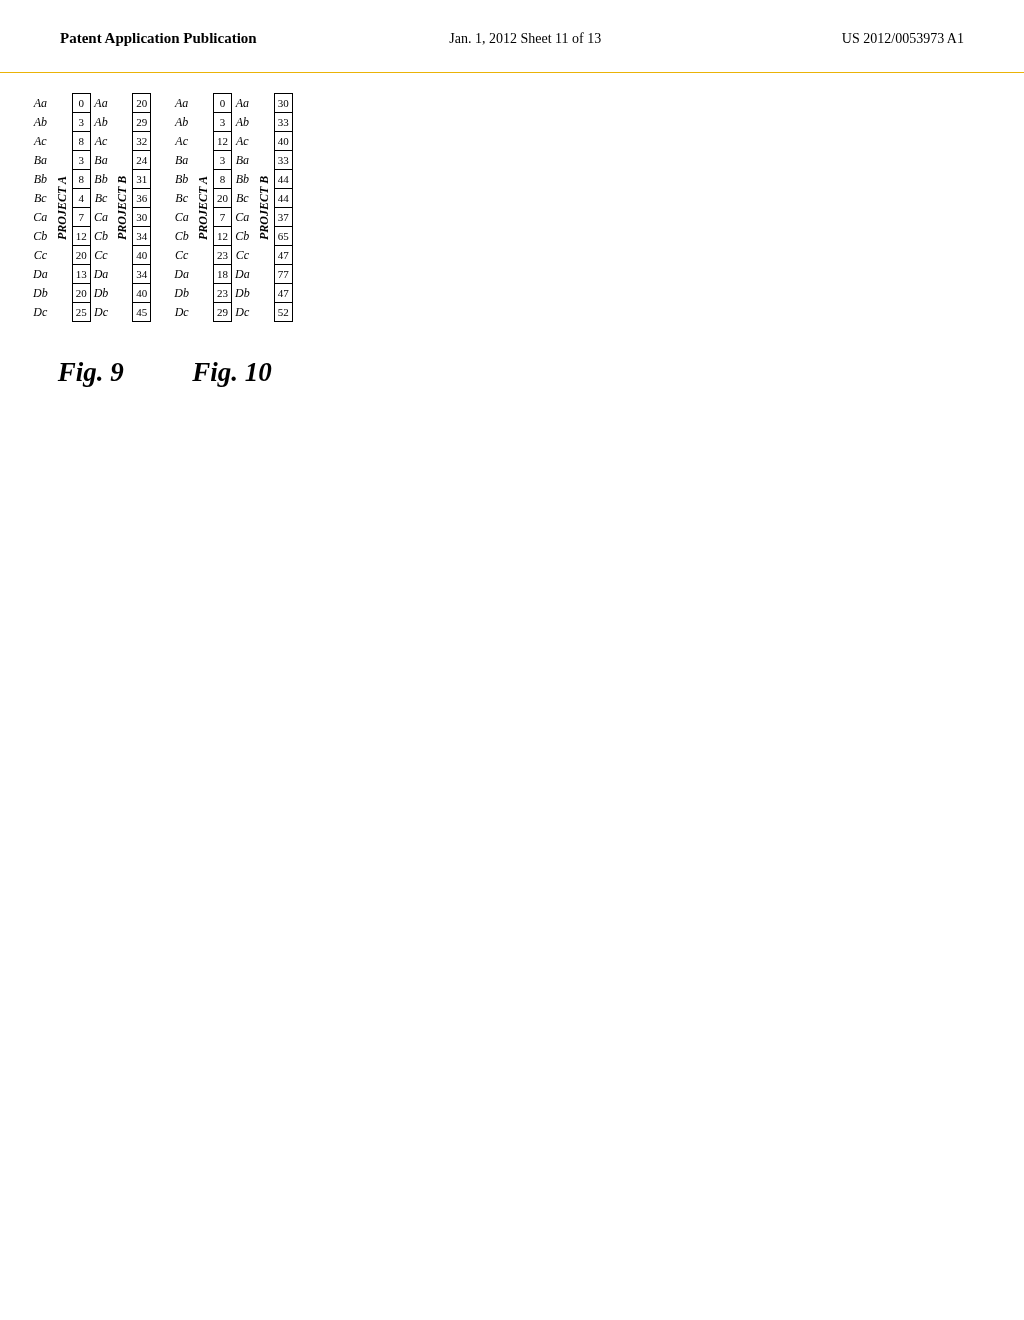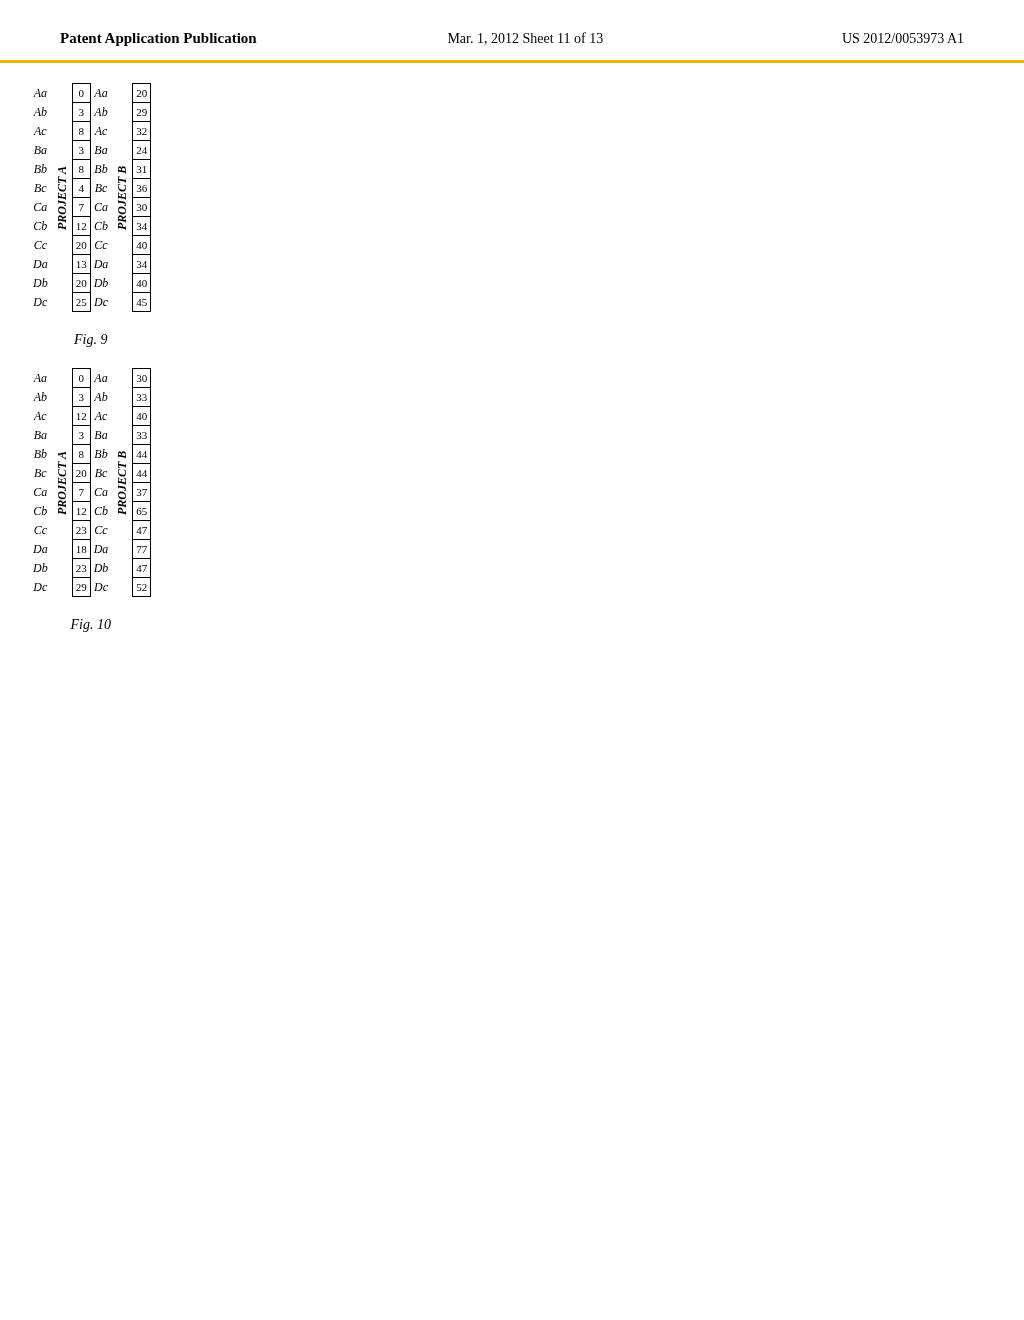--- a/index.html
+++ b/index.html
@@ -10,40 +10,39 @@
       min-height: 1320px;
       position: relative;
       overflow: hidden;
     }
 
     
     .header {
       display: flex;
       justify-content: space-between;
       align-items: baseline;
-      padding: 30px 60px 13px 60px;
-      border-bottom: 3px solid #eab308;
+      padding: 30px 60px 25px 60px;
+      border-bottom: 1px solid #eab308;
     }
     .header-left {
       font-weight: bold;
       font-size: 15px;
     }
     .header-center {
       font-size: 14px;
     }
     .header-right {
       font-size: 14px;
       margin-left: 48px;
     }
 
     
     .figures-row {
       display: flex;
-      flex-direction: column;
-      justify-content: flex-end;
+      justify-content: flex-start;
       align-items: flex-start;
       width: 100%;
       padding: 20px 30px;
       gap: 20px;
     }
 
     
     .single-figure {
       display: flex;
       flex-direction: column;
@@ -68,32 +67,33 @@
       white-space: nowrap;
       font-family: 'Times New Roman', Times, serif;
     }
     table.vert-table .no-border {
       border: none;
       font-style: italic;
       font-size: 12px;
     }
 
     .figure-caption {
-      font-size: 14px;
+      font-size: 27px;
       font-style: italic;
-      font-weight: normal;
+      font-weight: bold;
       font-family: 'Times New Roman', Times, serif;
+      margin-top: 15px;
     }
   </style>
 </head>
 <body>
 
 <div class="header">
   <span class="header-left">Patent Application Publication</span>
-  <span class="header-center">Mar. 1, 2012   Sheet 11 of 13</span>
+  <span class="header-center">Jan. 1, 2012   Sheet 11 of 13</span>
   <span class="header-right">US 2012/0053973 A1</span>
 </div>
 
 <div class="figures-row">
 
   <div class="single-figure">
     <div class="diagram-box">
       <table class="vert-table">
         <tbody>
 

